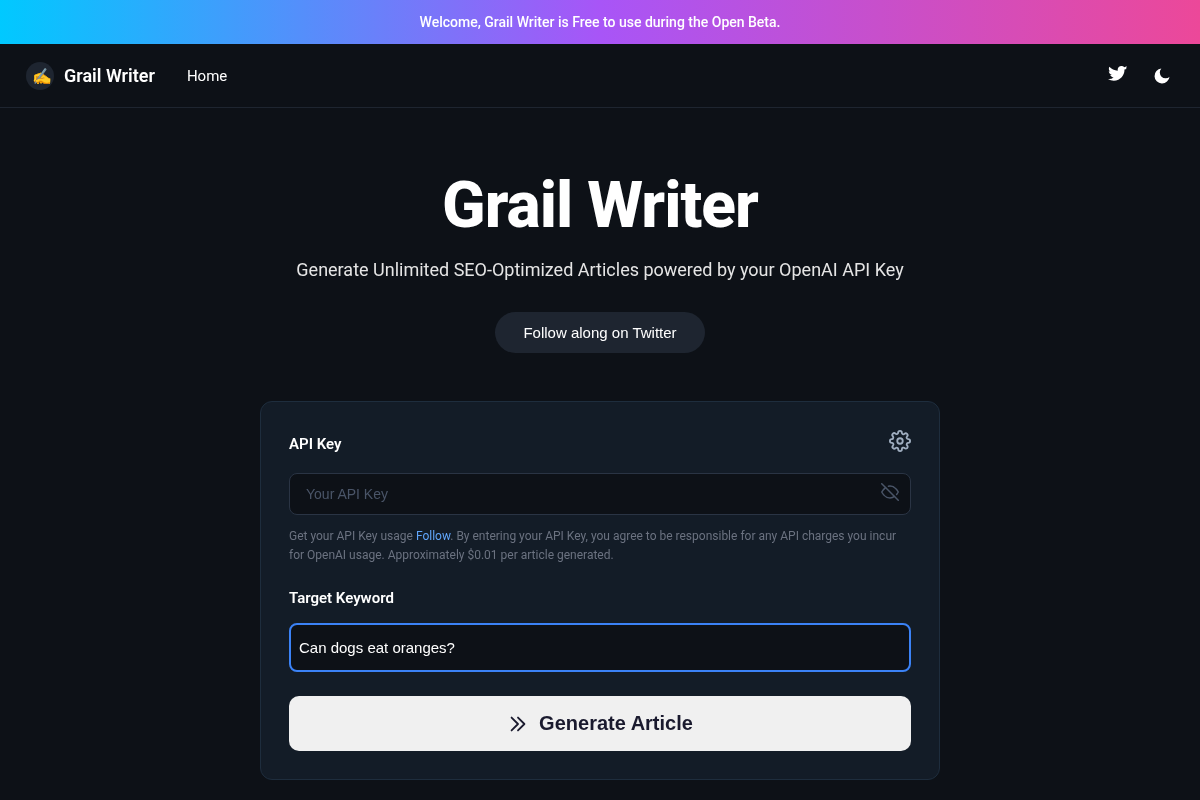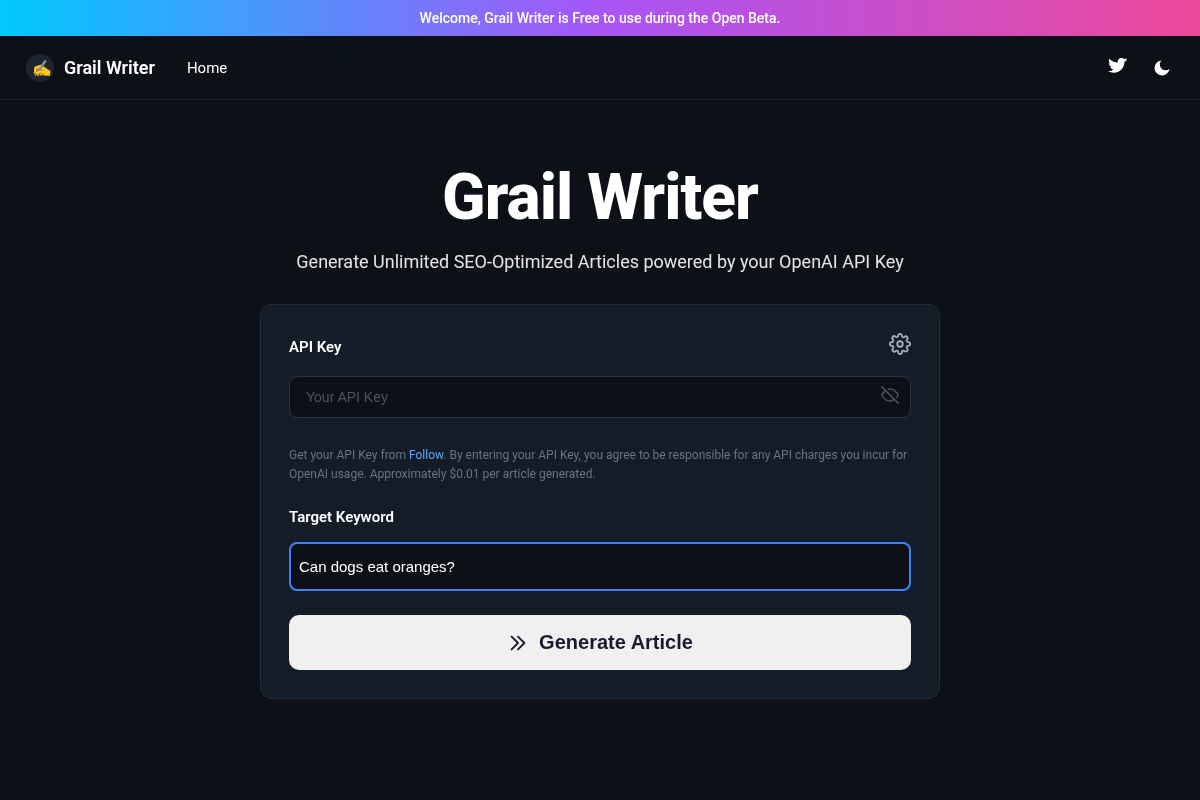--- a/index.html
+++ b/index.html
@@ -8,21 +8,21 @@
       font-family: -apple-system, BlinkMacSystemFont, 'Segoe UI', Roboto, sans-serif;
       background-color: #0d1117;
       color: #ffffff;
       width: 1200px;
       height: 800px;
       overflow: hidden;
     }
 
     
     .top-banner {
-      height: 36px;
+      height: 44px;
       background: linear-gradient(to right, #00c9ff, #a855f7, #ec4899);
       display: flex;
       align-items: center;
       justify-content: center;
     }
     .top-banner span {
       color: #ffffff;
       font-size: 14px;
       font-weight: 500;
     }
@@ -137,21 +137,21 @@
     .gear-btn {
       background: none;
       border: none;
       cursor: pointer;
       color: #a0aec0;
       font-size: 20px;
     }
 
     .api-input-wrapper {
       position: relative;
-      margin-bottom: 28px;
+      margin-bottom: 12px;
     }
 
     .api-input {
       width: 100%;
       background-color: #0d1117;
       border: 1px solid #2a3444;
       border-radius: 8px;
       padding: 12px 16px;
       color: #4a5568;
       font-size: 14px;
@@ -250,20 +250,21 @@
       <svg width="20" height="20" viewBox="0 0 24 24" fill="white" xmlns="http://www.w3.org/2000/svg">
         <path d="M21 12.79A9 9 0 1111.21 3a7 7 0 0010 9.79z"></path>
       </svg>
     </button>
   </div>
 </nav>
 
 <div class="main-content">
   <h1 class="hero-title">Grail Writer</h1>
   <p class="hero-subtitle">Generate Unlimited SEO-Optimized Articles powered by your OpenAI API Key</p>
+  <button class="twitter-btn">Follow along on Twitter</button>
 
   <div class="card">
 
     <div class="card-header">
       <span class="section-label">API Key</span>
       <button class="gear-btn">
         <svg width="22" height="22" viewBox="0 0 24 24" fill="none" stroke="#a0aec0" stroke-width="2" stroke-linecap="round" stroke-linejoin="round">
           <circle cx="12" cy="12" r="3"></circle>
           <path d="M19.4 15a1.65 1.65 0 00.33 1.82l.06.06a2 2 0 010 2.83 2 2 0 01-2.83 0l-.06-.06a1.65 1.65 0 00-1.82-.33 1.65 1.65 0 00-1 1.51V21a2 2 0 01-4 0v-.09a1.65 1.65 0 00-1-1.51 1.65 1.65 0 00-1.82.33l-.06.06a2 2 0 01-2.83-2.83l.06-.06A1.65 1.65 0 004.68 15a1.65 1.65 0 00-1.51-1H3a2 2 0 010-4h.09A1.65 1.65 0 004.6 8.68a1.65 1.65 0 00-.33-1.82l-.06-.06a2 2 0 012.83-2.83l.06.06A1.65 1.65 0 009 4.37a1.65 1.65 0 001-1.51V3a2 2 0 014 0v.09a1.65 1.65 0 001 1.51 1.65 1.65 0 001.82-.33l.06-.06a2 2 0 012.83 2.83l-.06.06A1.65 1.65 0 0019.4 9a1.65 1.65 0 001.51 1H21a2 2 0 010 4h-.09a1.65 1.65 0 00-1.51 1z"></path>
         </svg>
@@ -275,21 +276,21 @@
       <button class="eye-btn">
         <svg width="18" height="18" viewBox="0 0 24 24" fill="none" stroke="#4a5568" stroke-width="2" stroke-linecap="round" stroke-linejoin="round">
           <path d="M17.94 17.94A10.07 10.07 0 0112 20c-7 0-11-8-11-8a18.45 18.45 0 015.06-5.94"></path>
           <path d="M9.9 4.24A9.12 9.12 0 0112 4c7 0 11 8 11 8a18.5 18.5 0 01-2.16 3.19"></path>
           <line x1="1" y1="1" x2="23" y2="23"></line>
         </svg>
       </button>
     </div>
 
     <p class="api-hint">
-      <span>Get your API Key from </span><a href="#">Follow</a><span>. By entering your API Key, you agree to be responsible for any API charges you incur for OpenAI usage. Approximately $0.01 per article generated.</span>
+      <span>Get your API Key usage </span><a href="#">Follow</a><span>. By entering your API Key, you agree to be responsible for any API charges you incur for OpenAI usage. Approximately $0.01 per article generated.</span>
     </p>
 
     <div>
       <div class="keyword-label">Target Keyword</div>
       <input type="text" class="keyword-input" value="Can dogs eat oranges?" style="">
     </div>
 
     <button class="generate-btn">
       <svg width="22" height="22" viewBox="0 0 24 24" fill="none" stroke="#1a1a2e" stroke-width="2" stroke-linecap="round" stroke-linejoin="round">
         <path d="M12 19l7-7-7-7"></path>

